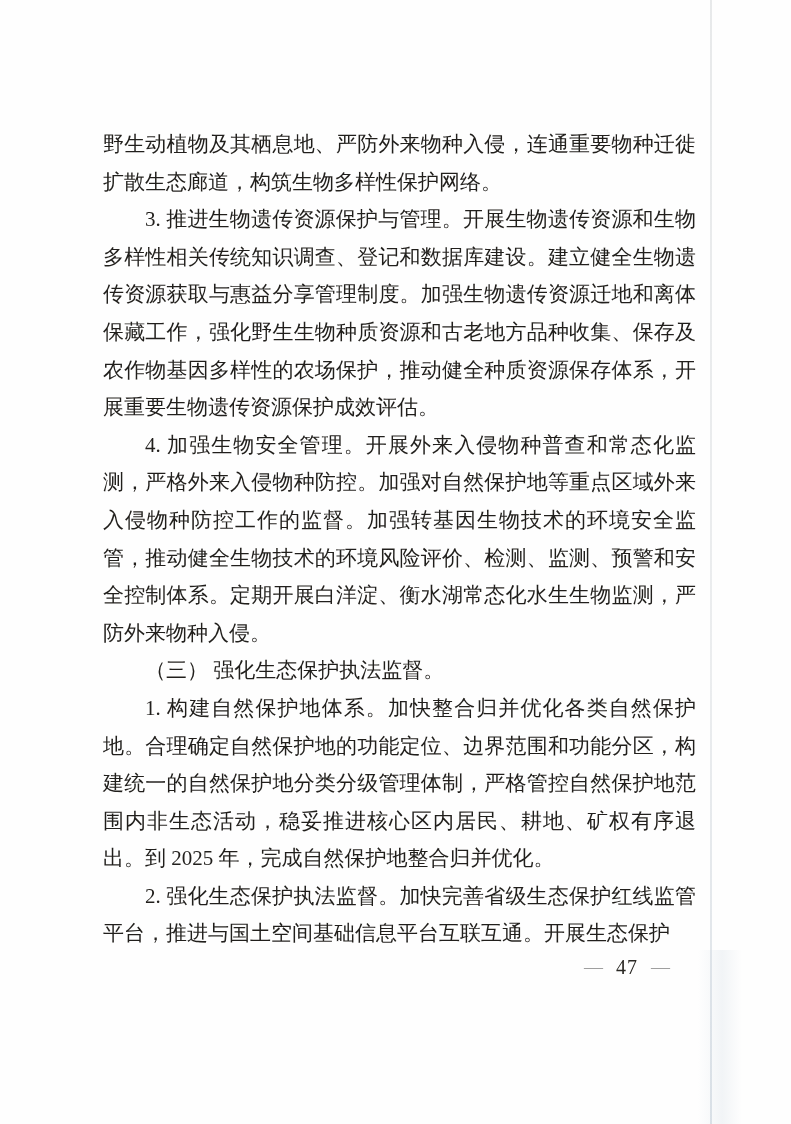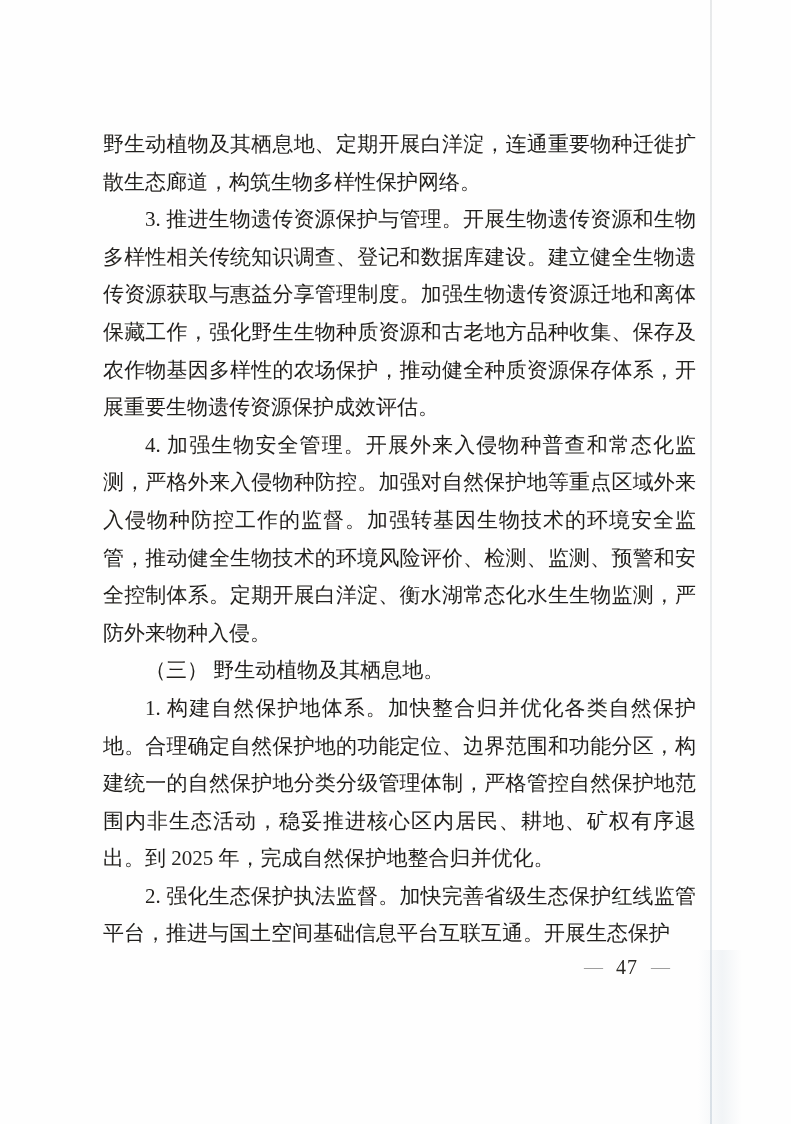--- a/index.html
+++ b/index.html
@@ -80,24 +80,24 @@
   }
 </style>
 </head>
 <body>
 
 <div class="page">
   <div class="scan-line"></div>
   <div class="scan-smudge"></div>
 
   <div class="doc-body" id="doc-body">
-      <p class="para">野生动植物及其栖息地、定期开展白洋淀，连通重要物种迁徙扩散生态廊道，构筑生物多样性保护网络。</p>
+      <p class="para">野生动植物及其栖息地、严防外来物种入侵，连通重要物种迁徙扩散生态廊道，构筑生物多样性保护网络。</p>
       <p class="para indent">3. 推进生物遗传资源保护与管理。开展生物遗传资源和生物多样性相关传统知识调查、登记和数据库建设。建立健全生物遗传资源获取与惠益分享管理制度。加强生物遗传资源迁地和离体保藏工作，强化野生生物种质资源和古老地方品种收集、保存及农作物基因多样性的农场保护，推动健全种质资源保存体系，开展重要生物遗传资源保护成效评估。</p>
       <p class="para indent">4. 加强生物安全管理。开展外来入侵物种普查和常态化监测，严格外来入侵物种防控。加强对自然保护地等重点区域外来入侵物种防控工作的监督。加强转基因生物技术的环境安全监管，推动健全生物技术的环境风险评价、检测、监测、预警和安全控制体系。定期开展白洋淀、衡水湖常态化水生生物监测，严防外来物种入侵。</p>
-      <p class="para indent">（三） 野生动植物及其栖息地。</p>
+      <p class="para indent">（三） 强化生态保护执法监督。</p>
       <p class="para indent">1. 构建自然保护地体系。加快整合归并优化各类自然保护地。合理确定自然保护地的功能定位、边界范围和功能分区，构建统一的自然保护地分类分级管理体制，严格管控自然保护地范围内非生态活动，稳妥推进核心区内居民、耕地、矿权有序退出。到 2025 年，完成自然保护地整合归并优化。</p>
       <p class="para indent">2. 强化生态保护执法监督。加快完善省级生态保护红线监管平台，推进与国土空间基础信息平台互联互通。开展生态保护</p>
     </div>
 
   <div class="footer">
     <span class="dash">—</span>
     <span class="num">47</span>
     <span class="dash">—</span>
   </div>
 </div>

